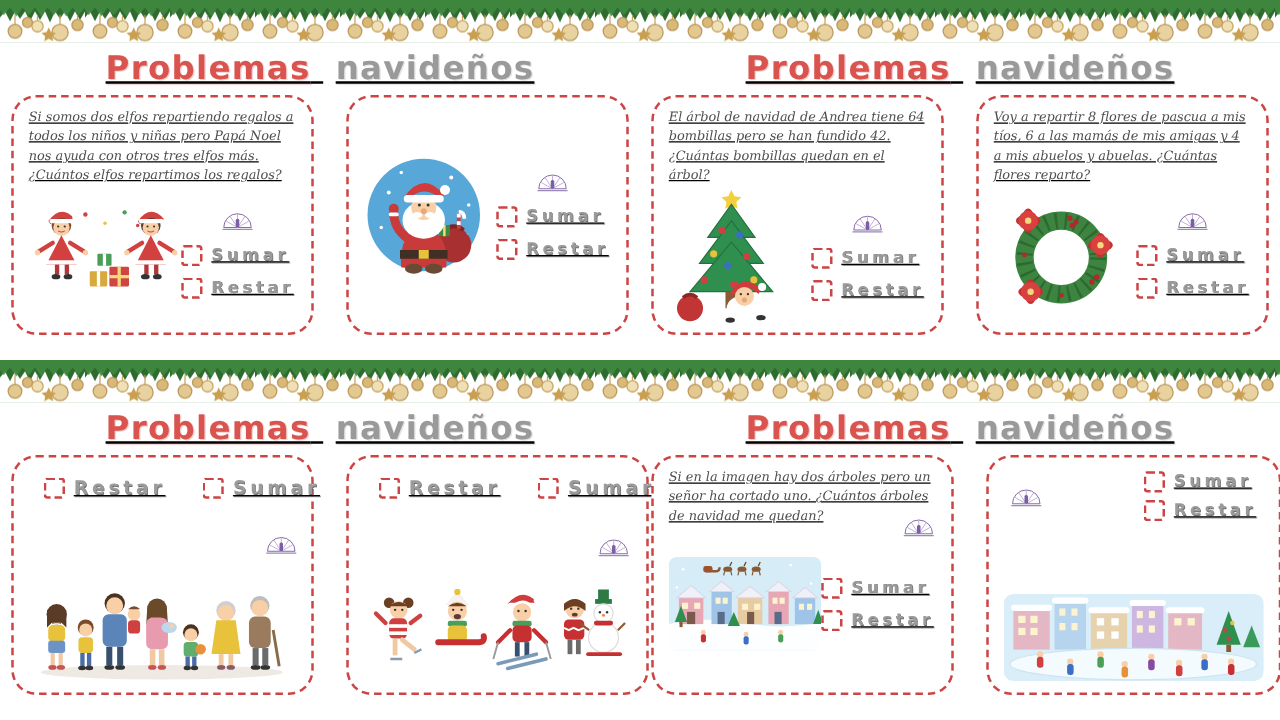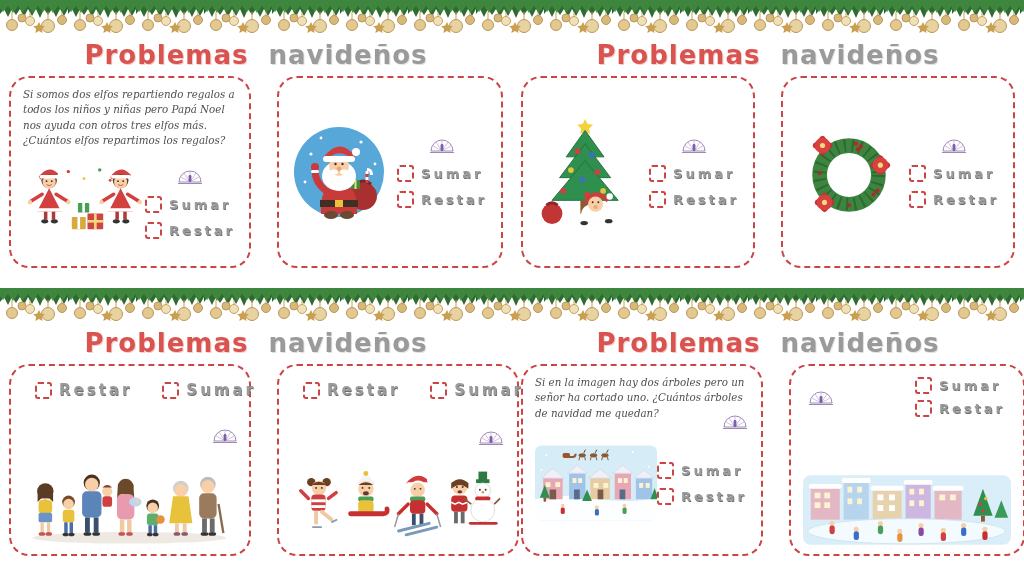--- a/index.html
+++ b/index.html
@@ -1,20 +1,20 @@
 <!DOCTYPE html>
 <html><head>
 <meta charset="utf-8">
 <style>
   html,body{margin:0;padding:0;background:#fff;}
   #stage{width:1024px;height:576px;overflow:hidden;background:#fff;position:relative;
          font-family:"Liberation Sans",sans-serif;}
   .half{height:288px;}
   .garland{display:block;}
-  .quadrow{display:flex;}
+  .quadrow{display:flex;text-decoration:underline;}
   .quadrant{width:512px;display:flex;flex-direction:column;align-items:center;}
   .wtitle{height:42px;line-height:42px;font-size:26px;font-weight:bold;letter-spacing:1px;
           font-family:"DejaVu Sans",sans-serif;white-space:nowrap;}
   .t-red{color:#d9534f;text-shadow:1px 1px 0 #f2cfcf;}
   .t-gray{color:#9a9a9a;text-shadow:1px 1px 0 #e2e2e2;margin-left:10px;}
   .cards{display:flex;gap:26px;padding:0 9px;width:512px;box-sizing:border-box;}
   .card{width:242px;height:192px;box-sizing:border-box;background:#fff;
         border:2px dashed #cc4444;border-radius:20px;padding:9px 12px;position:relative;
         display:flex;flex-direction:column;}
   .ptext{margin:0;font:italic 10.3px/1.5 "DejaVu Serif",serif;color:#4f4f4f;}
@@ -209,20 +209,21 @@
     </div>
 
     <div class="quadrant">
       <div class="wtitle">
         <span class="t-red">Problemas</span>
         <span class="t-gray">navideños</span>
       </div>
       <div class="cards">
 
         <div class="card">
+          <p class="ptext">El árbol de navidad de Andrea tiene 64 bombillas pero se han fundido 42. ¿Cuántas bombillas quedan en el árbol?</p>
           <div class="bottomrow">
             <svg width="104" height="112" viewBox="0 0 110 116">
               <path d="M53,2 l2.6,5.2 5.8,.8 -4.2,4 1,5.8 -5.2,-2.7 -5.2,2.7 1,-5.8 -4.2,-4 5.8,-.8 Z" fill="#f4d03f"></path>
               <path d="M53,14 L33,42 H73 Z" fill="#2f8f4e" stroke="#257040"></path>
               <path d="M53,28 L26,64 H80 Z" fill="#2f8f4e" stroke="#257040"></path>
               <path d="M53,46 L18,88 H88 Z" fill="#2f8f4e" stroke="#257040"></path>
               <circle cx="45" cy="36" r="3" fill="#d04040"></circle>
                   <circle cx="60" cy="40" r="3" fill="#3b6fc4"></circle>
               <circle cx="38" cy="56" r="3" fill="#e8c23a"></circle>
                   <circle cx="66" cy="58" r="3" fill="#d04040"></circle>
@@ -253,20 +254,21 @@
               </div>
               <div class="opt">
                 <span class="box"></span>
                 <span class="optlabel">Restar</span>
               </div>
             </div>
           </div>
         </div>
 
         <div class="card">
+          <p class="ptext">Voy a repartir 8 flores de pascua a mis tíos, 6 a las mamás de mis amigas y 4 a mis abuelos y abuelas. ¿Cuántas flores reparto?</p>
           <div class="bottomrow">
             <svg width="108" height="100" viewBox="0 0 110 102">
               <circle cx="55" cy="54" r="30" fill="none" stroke="#3c8440" stroke-width="15"></circle>
               <circle cx="55" cy="54" r="30" fill="none" stroke="#2c6a30" stroke-width="13" stroke-dasharray="2 6"></circle>
               <g>
                 <ellipse cx="28" cy="24" rx="5" ry="10" fill="#c73030"></ellipse>
                     <ellipse cx="28" cy="24" rx="10" ry="5" fill="#c73030"></ellipse>
                 <ellipse cx="28" cy="24" rx="8" ry="8" fill="#d94040" transform="rotate(45 28 24)"></ellipse>
                 <circle cx="28" cy="24" r="2.6" fill="#f3d97c"></circle>
               </g>

